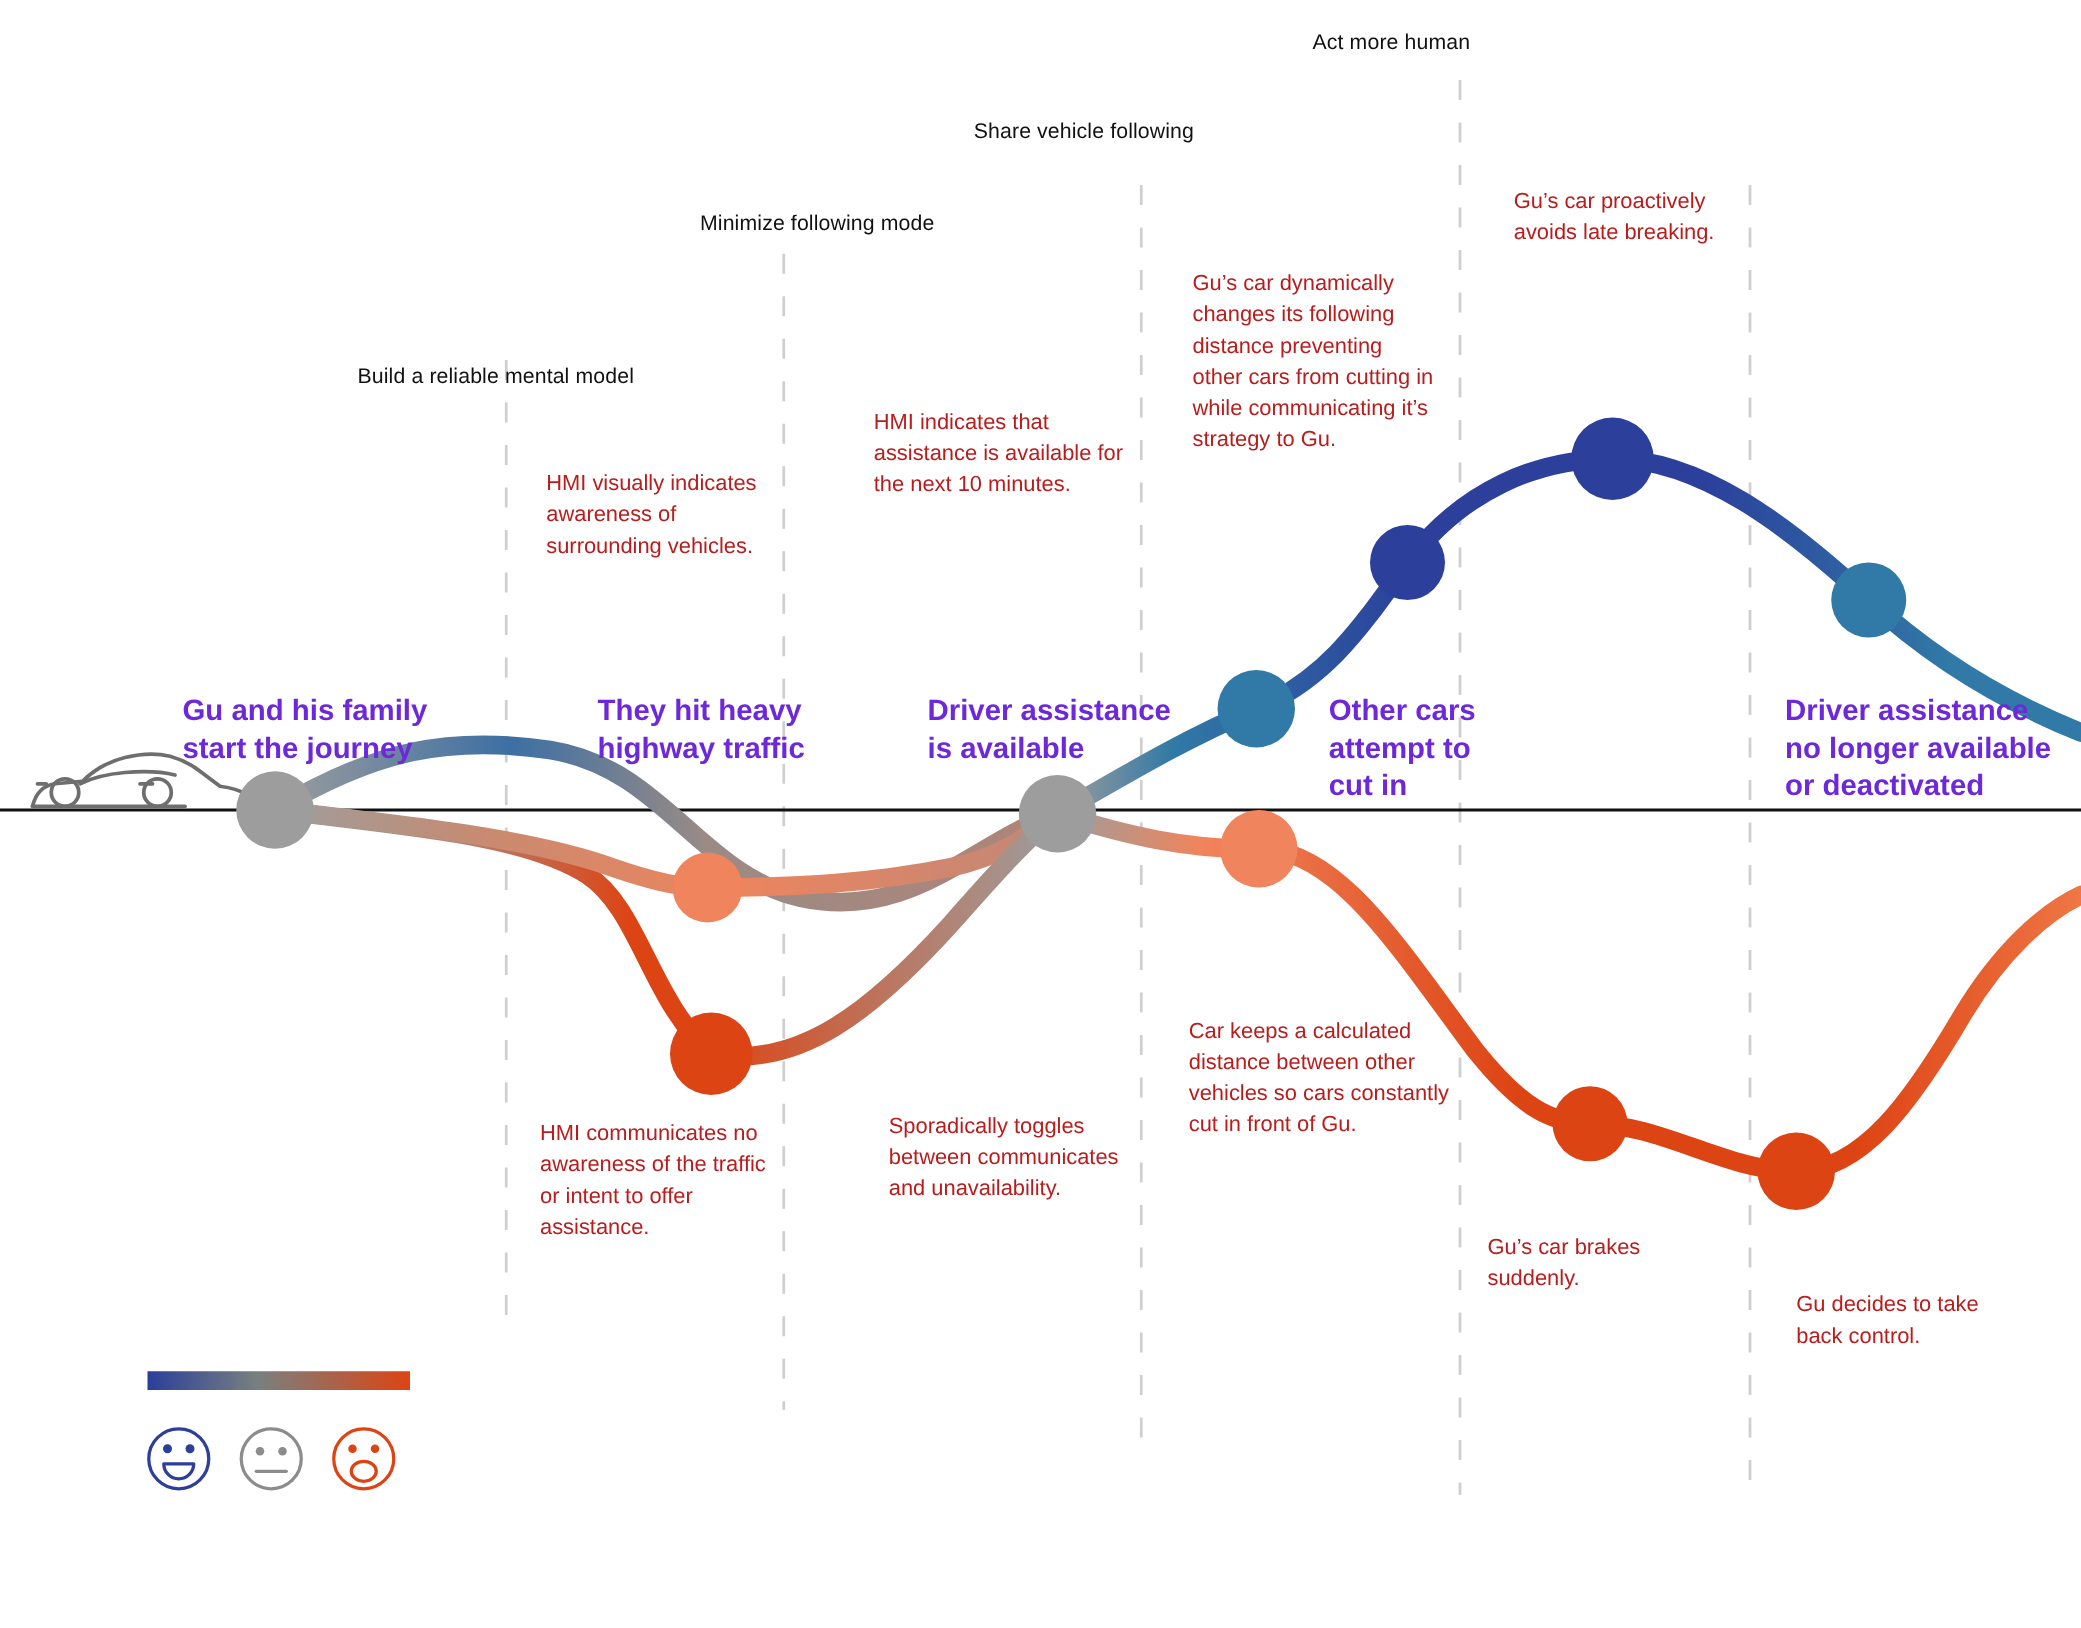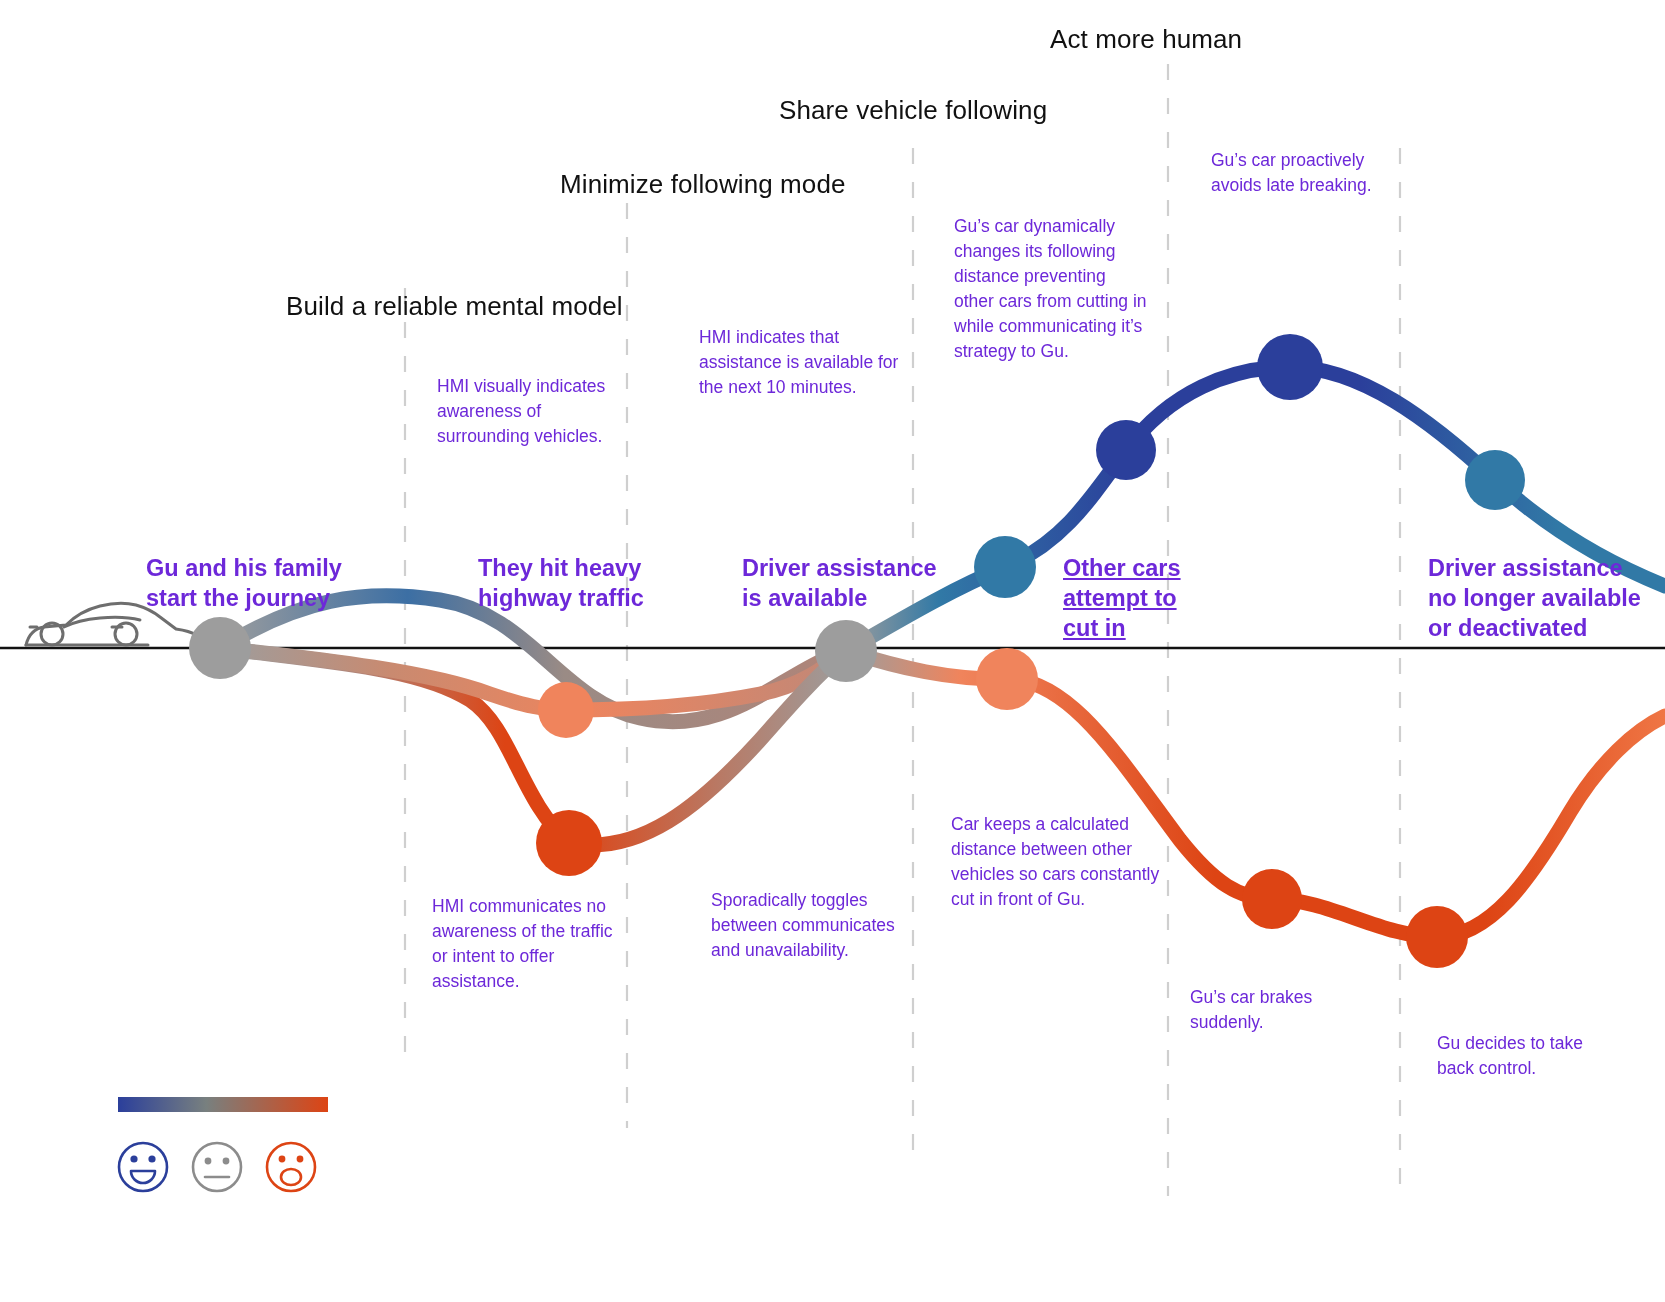--- a/index.html
+++ b/index.html
@@ -12,41 +12,41 @@
     position:relative;
   }
   #stage{position:absolute;inset:0;width:1665px;height:1302px;}
 
   
   #canvas{position:absolute;left:0;top:0;width:1665px;height:1302px;}
 
   
   .phase-title{
     position:absolute;
-    font-size:26px;
+    font-size:17px;
     font-weight:400;
     letter-spacing:0.1px;
     color:#111;
     white-space:nowrap;
     text-align:right;
   }
   .stage-label{
     position:absolute;
     font-size:23.5px;
     font-weight:700;
     line-height:30px;
     color:#6d28d9;
     white-space:pre-line;
   }
   .note{
     position:absolute;
     font-size:17.5px;
     font-weight:400;
     line-height:25px;
-    color:#6d28d9;
+    color:#b91c1c;
     white-space:pre-line;
   }
 </style>
 </head>
 <body>
 
 <div id="stage">
 
   <svg id="canvas" viewBox="0 0 1665 1302" xmlns="http://www.w3.org/2000/svg">
     <defs>
@@ -172,21 +172,21 @@
   <div class="phase-title" style="left:560px;top:169px;">Minimize following mode</div>
   <div class="phase-title" style="left:779px;top:95px;">Share vehicle following</div>
   <div class="phase-title" style="left:1050px;top:24px;">Act more human</div>
 
   <div class="stage-label" style="left:146px;top:553px;">Gu and his family
 start the journey</div>
   <div class="stage-label" style="left:478px;top:553px;">They hit heavy
 highway traffic</div>
   <div class="stage-label" style="left:742px;top:553px;">Driver assistance
 is available</div>
-  <div class="stage-label" style="left:1063px;top:553px;text-decoration:underline;">Other cars
+  <div class="stage-label" style="left:1063px;top:553px;">Other cars
 attempt to
 cut in</div>
   <div class="stage-label" style="left:1428px;top:553px;">Driver assistance
 no longer available
 or deactivated</div>
 
   <div class="note" style="left:437px;top:374px;width:200px;">HMI visually indicates
 awareness of
 surrounding vehicles.</div>
   <div class="note" style="left:683px;top:325px;width:215px;margin-left:16px;">HMI indicates that

